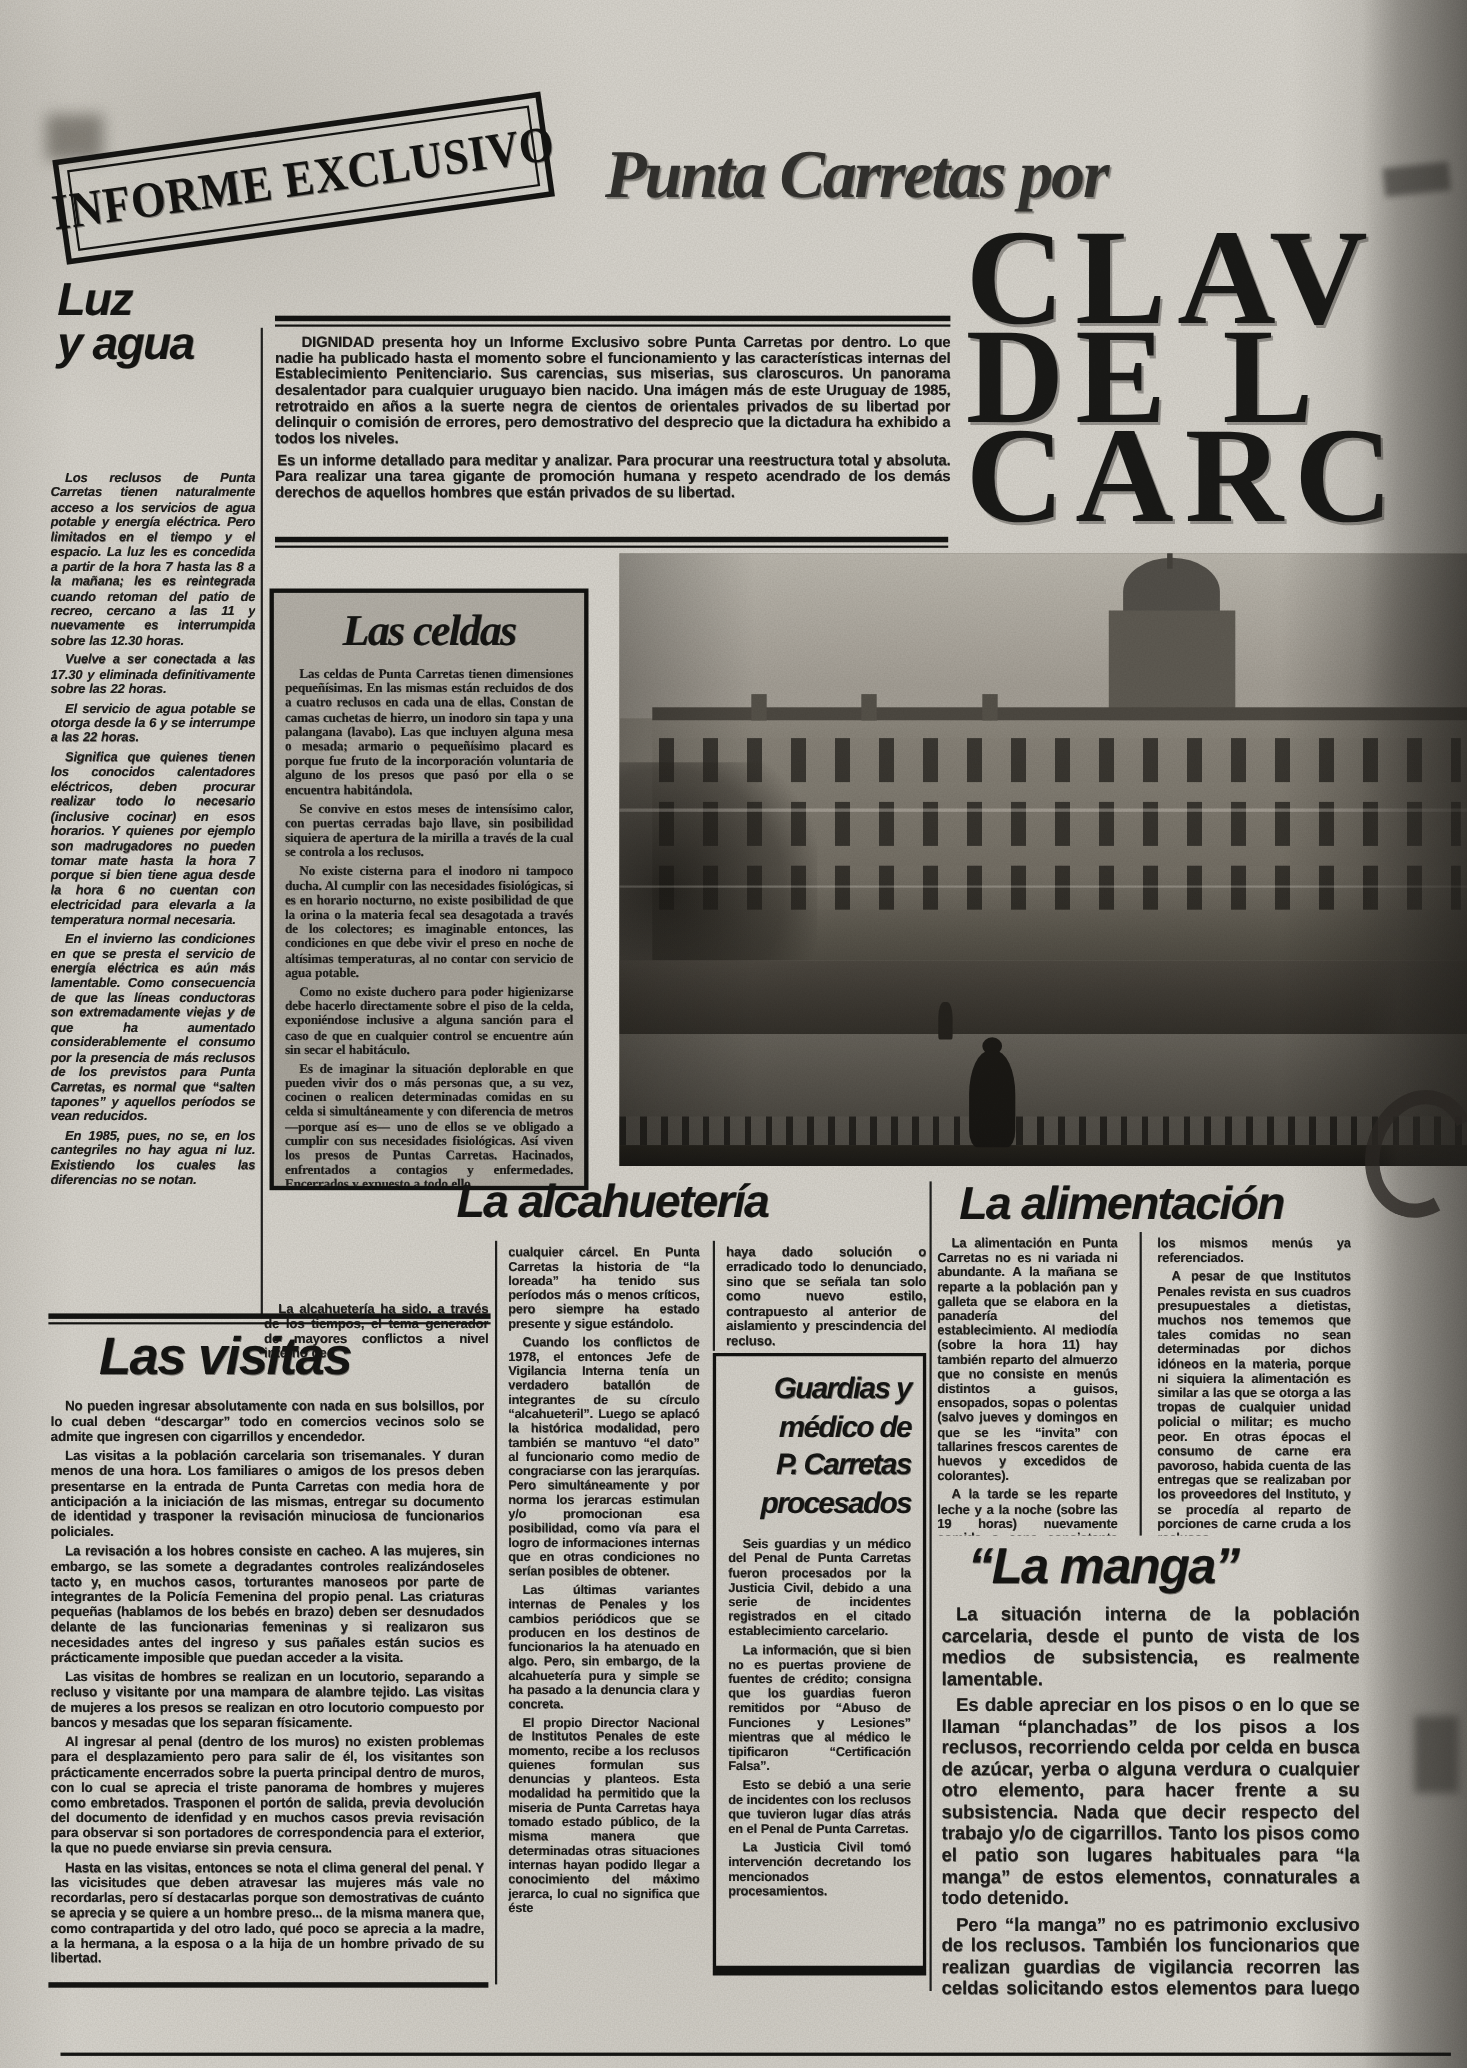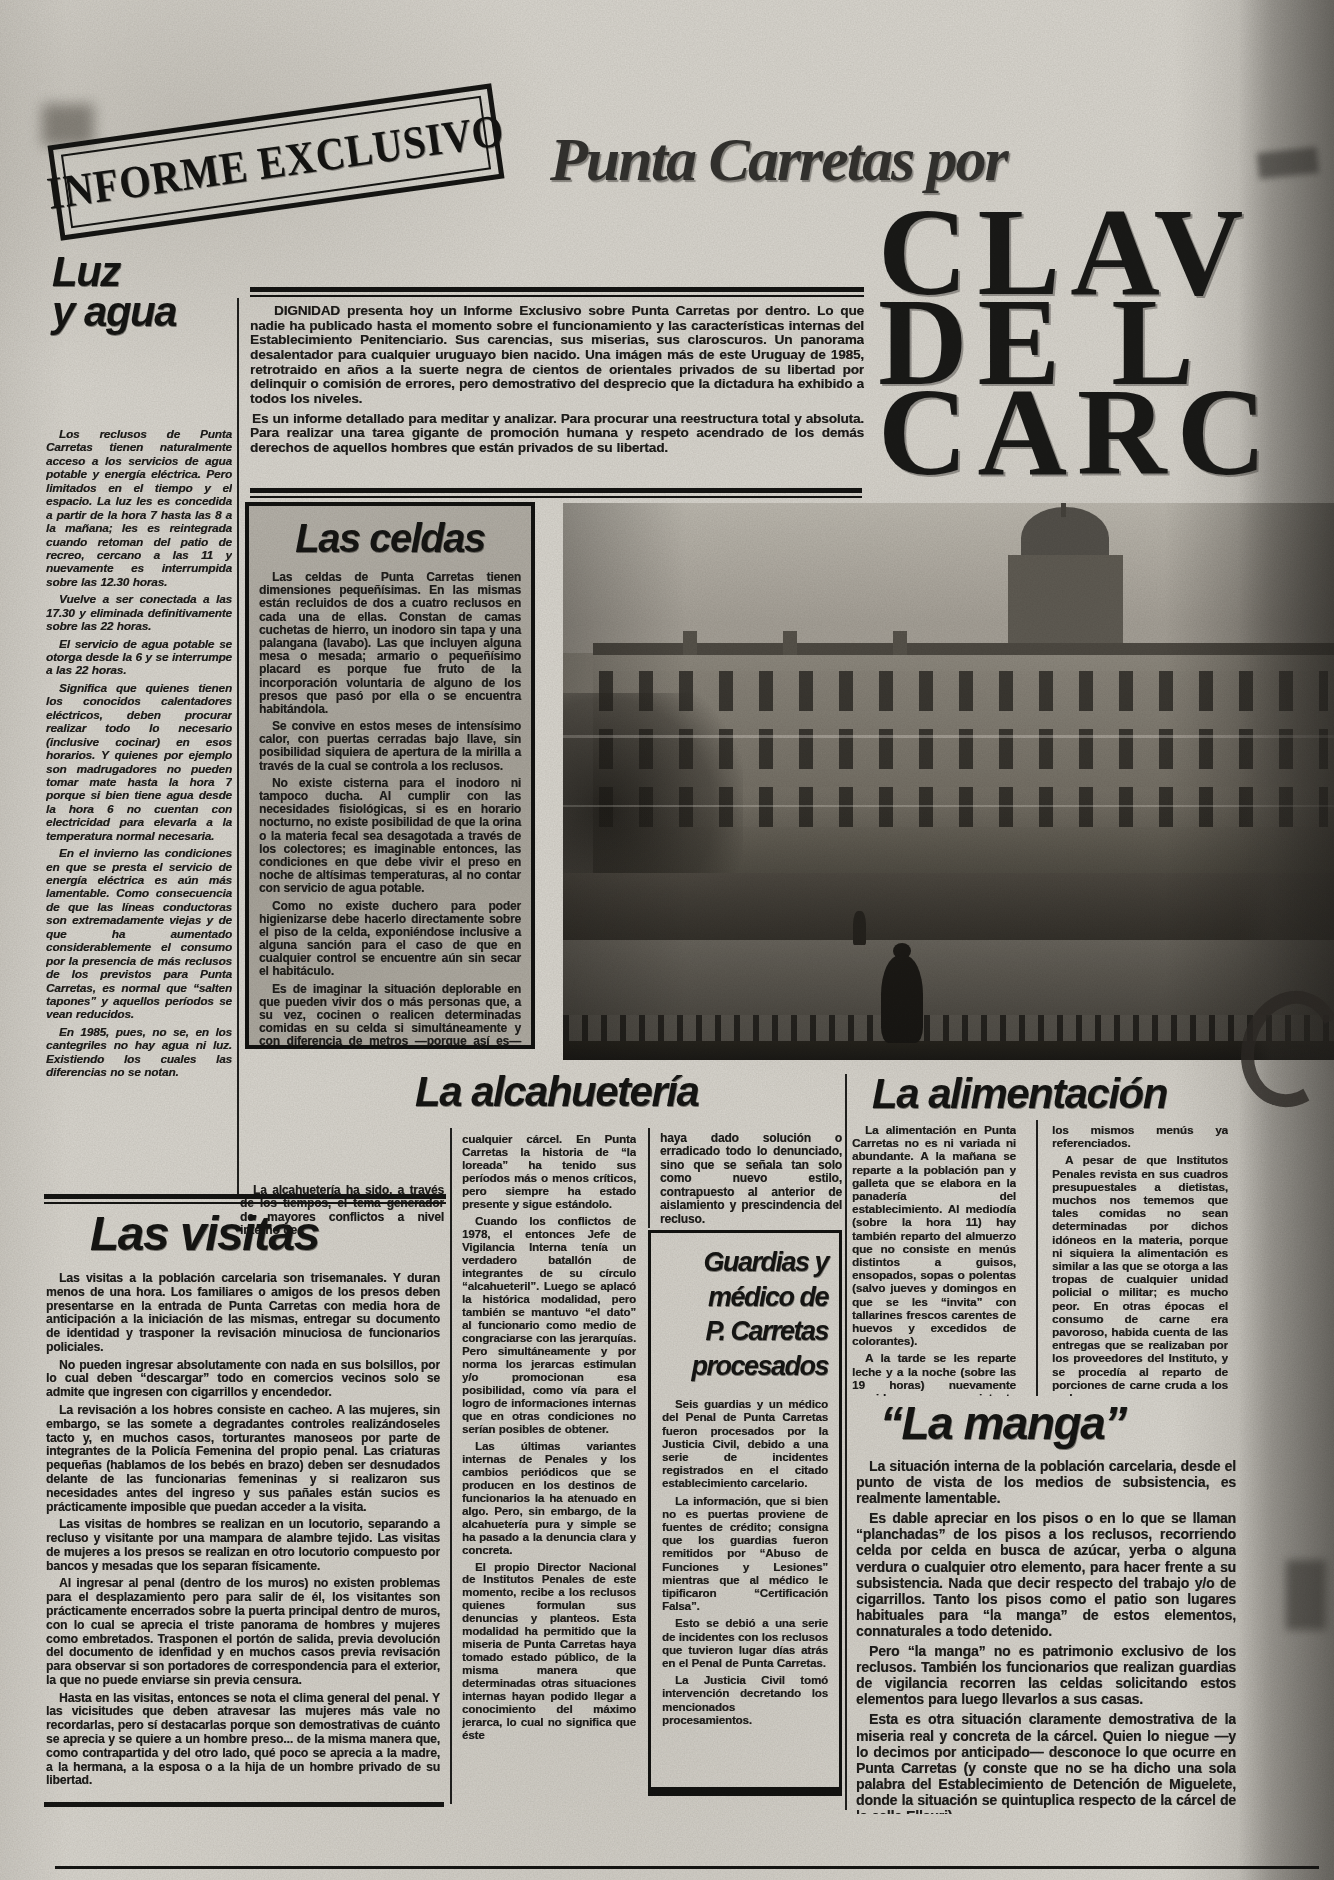--- a/index.html
+++ b/index.html
@@ -45,22 +45,22 @@
   
   .intro{left:250px;top:300px;width:614px;height:196px;font-size:13.6px;line-height:1.08;}
   .intro p{text-indent:24px;}
   .intro p.noind{text-indent:2px;margin-top:5px;}
 
   
   .luz-title{left:52px;top:252px;font-size:42px;line-height:.95;}
   .luz-body{left:46px;top:424px;width:186px;height:758px;font-size:11.8px;line-height:1.14;font-style:italic;}
 
   
-  .celdas-box{left:245px;top:502px;width:290px;height:547px;border:4px solid #121210;box-sizing:border-box;
-    background:linear-gradient(160deg,#b6b2aa, #a8a49b 55%, #b0aca3);padding:8px 10px 6px 10px;}
+  .celdas-box{left:245px;top:535px;width:290px;height:547px;border:4px solid #121210;box-sizing:border-box;
+    background:linear-gradient(160deg,#b6b2aa, #a8a49b 55%, #b0aca3);padding:8px 10px 6px 10px;font-family:Liberation Serif, serif;}
   .celdas-title{position:relative;text-align:center;font-size:40px;margin:2px 0 10px 0;transform:none;left:0;}
   .celdas-body{font-size:12px;line-height:1.1;}
 
   
   .photo{left:563px;top:503px;width:771px;height:557px;background:#8e897f;}
   .ph{position:absolute;}
   .ph-sky{left:0;top:0;width:100%;height:150px;background:linear-gradient(180deg,#bcb8af,#a5a097 80%);}
   .ph-cornice{left:30px;top:140px;width:741px;height:12px;background:#4d4942;}
   .ph-facade{left:30px;top:152px;width:741px;height:218px;background:linear-gradient(180deg,#8d887e,#716c62 70%,#5d594f);}
   .ph-winrow{position:absolute;left:6px;right:6px;height:40px;
@@ -101,21 +101,21 @@
   .gua-title{position:relative;left:0;font-size:27px;line-height:1.28;text-align:right;white-space:normal;}
   .gua-body{margin-top:14px;font-size:11.6px;line-height:1.14;}
 
   
   .ali-title{left:872px;top:1070px;font-size:42px;}
   .ali-col1{left:852px;top:1120px;width:164px;height:276px;font-size:11.8px;line-height:1.12;}
   .ali-col2{left:1052px;top:1120px;width:176px;height:276px;font-size:11.8px;line-height:1.12;}
 
   
   .man-title{left:880px;top:1396px;font-size:46px;}
-  .man-body{left:856px;top:1454px;width:380px;height:360px;font-size:14px;line-height:1.15;}
+  .man-body{left:856px;top:1454px;width:380px;height:360px;font-size:17px;line-height:1.15;}
 
   
   .right-band{left:1238px;top:0;width:96px;height:1880px;pointer-events:none;
     background:linear-gradient(90deg, rgba(0,0,0,0), rgba(62,59,54,.28) 35%, rgba(42,40,36,.5) 100%);}
   .scribble{left:1242px;top:990px;width:72px;height:92px;border:13px solid rgba(44,41,37,.8);
     border-right-color:transparent;border-radius:50%;transform:rotate(18deg);}
   .blotch1{left:1258px;top:150px;width:60px;height:26px;background:rgba(40,38,34,.55);filter:blur(3px);transform:rotate(-6deg);}
   .blotch2{left:1286px;top:1560px;width:40px;height:70px;background:rgba(40,38,34,.5);filter:blur(4px);}
   .bottom-rule{left:55px;top:1866px;width:1264px;height:3px;}
 
@@ -214,22 +214,22 @@
     <p>El propio Director Nacional de Institutos Penales de este momento, recibe a los reclusos quienes formulan sus denuncias y planteos. Esta modalidad ha permitido que la miseria de Punta Carretas haya tomado estado público, de la misma manera que determinadas otras situaciones internas hayan podido llegar a conocimiento del máximo jerarca, lo cual no significa que éste</p>
   </div>
   <div class="vrule" style="left:648px;top:1128px;height:100px;"></div>
   <div class="abs alc-col3 bodytext ink clip">
     <p class="noind">haya dado solución o erradicado todo lo denunciado, sino que se señala tan solo como nuevo estilo, contrapuesto al anterior de aislamiento y prescindencia del recluso.</p>
   </div>
 
   <div class="thickrule" style="left:44px;top:1194px;width:402px;"></div>
   <div class="abs sec-title vis-title">Las visitas</div>
   <div class="abs vis-body bodytext ink clip">
+    <p>No pueden ingresar absolutamente con nada en sus bolsillos, por lo cual deben “descargar” todo en comercios vecinos solo se admite que ingresen con cigarrillos y encendedor.</p>
     <p>Las visitas a la población carcelaria son trisemanales. Y duran menos de una hora. Los familiares o amigos de los presos deben presentarse en la entrada de Punta Carretas con media hora de anticipación a la iniciación de las mismas, entregar su documento de identidad y trasponer la revisación minuciosa de funcionarios policiales.</p>
-    <p>No pueden ingresar absolutamente con nada en sus bolsillos, por lo cual deben “descargar” todo en comercios vecinos solo se admite que ingresen con cigarrillos y encendedor.</p>
     <p>La revisación a los hobres consiste en cacheo. A las mujeres, sin embargo, se las somete a degradantes controles realizándoseles tacto y, en muchos casos, torturantes manoseos por parte de integrantes de la Policía Femenina del propio penal. Las criaturas pequeñas (hablamos de los bebés en brazo) deben ser desnudados delante de las funcionarias femeninas y si realizaron sus necesidades antes del ingreso y sus pañales están sucios es prácticamente imposible que puedan acceder a la visita.</p>
     <p>Las visitas de hombres se realizan en un locutorio, separando a recluso y visitante por una mampara de alambre tejido. Las visitas de mujeres a los presos se realizan en otro locutorio compuesto por bancos y mesadas que los separan físicamente.</p>
     <p>Al ingresar al penal (dentro de los muros) no existen problemas para el desplazamiento pero para salir de él, los visitantes son prácticamente encerrados sobre la puerta principal dentro de muros, con lo cual se aprecia el triste panorama de hombres y mujeres como embretados. Trasponen el portón de salida, previa devolución del documento de idenfidad y en muchos casos previa revisación para observar si son portadores de correspondencia para el exterior, la que no puede enviarse sin previa censura.</p>
     <p>Hasta en las visitas, entonces se nota el clima general del penal. Y las vicisitudes que deben atravesar las mujeres más vale no recordarlas, pero sí destacarlas porque son demostrativas de cuánto se aprecia y se quiere a un hombre preso... de la misma manera que, como contrapartida y del otro lado, qué poco se aprecia a la madre, a la hermana, a la esposa o a la hija de un hombre privado de su libertad.</p>
   </div>
   <div class="flatrule" style="left:44px;top:1802px;width:400px;height:5px;"></div>
 
   <div class="abs gua-box clip">
     <div class="sec-title gua-title">
       <div>Guardias y</div>

